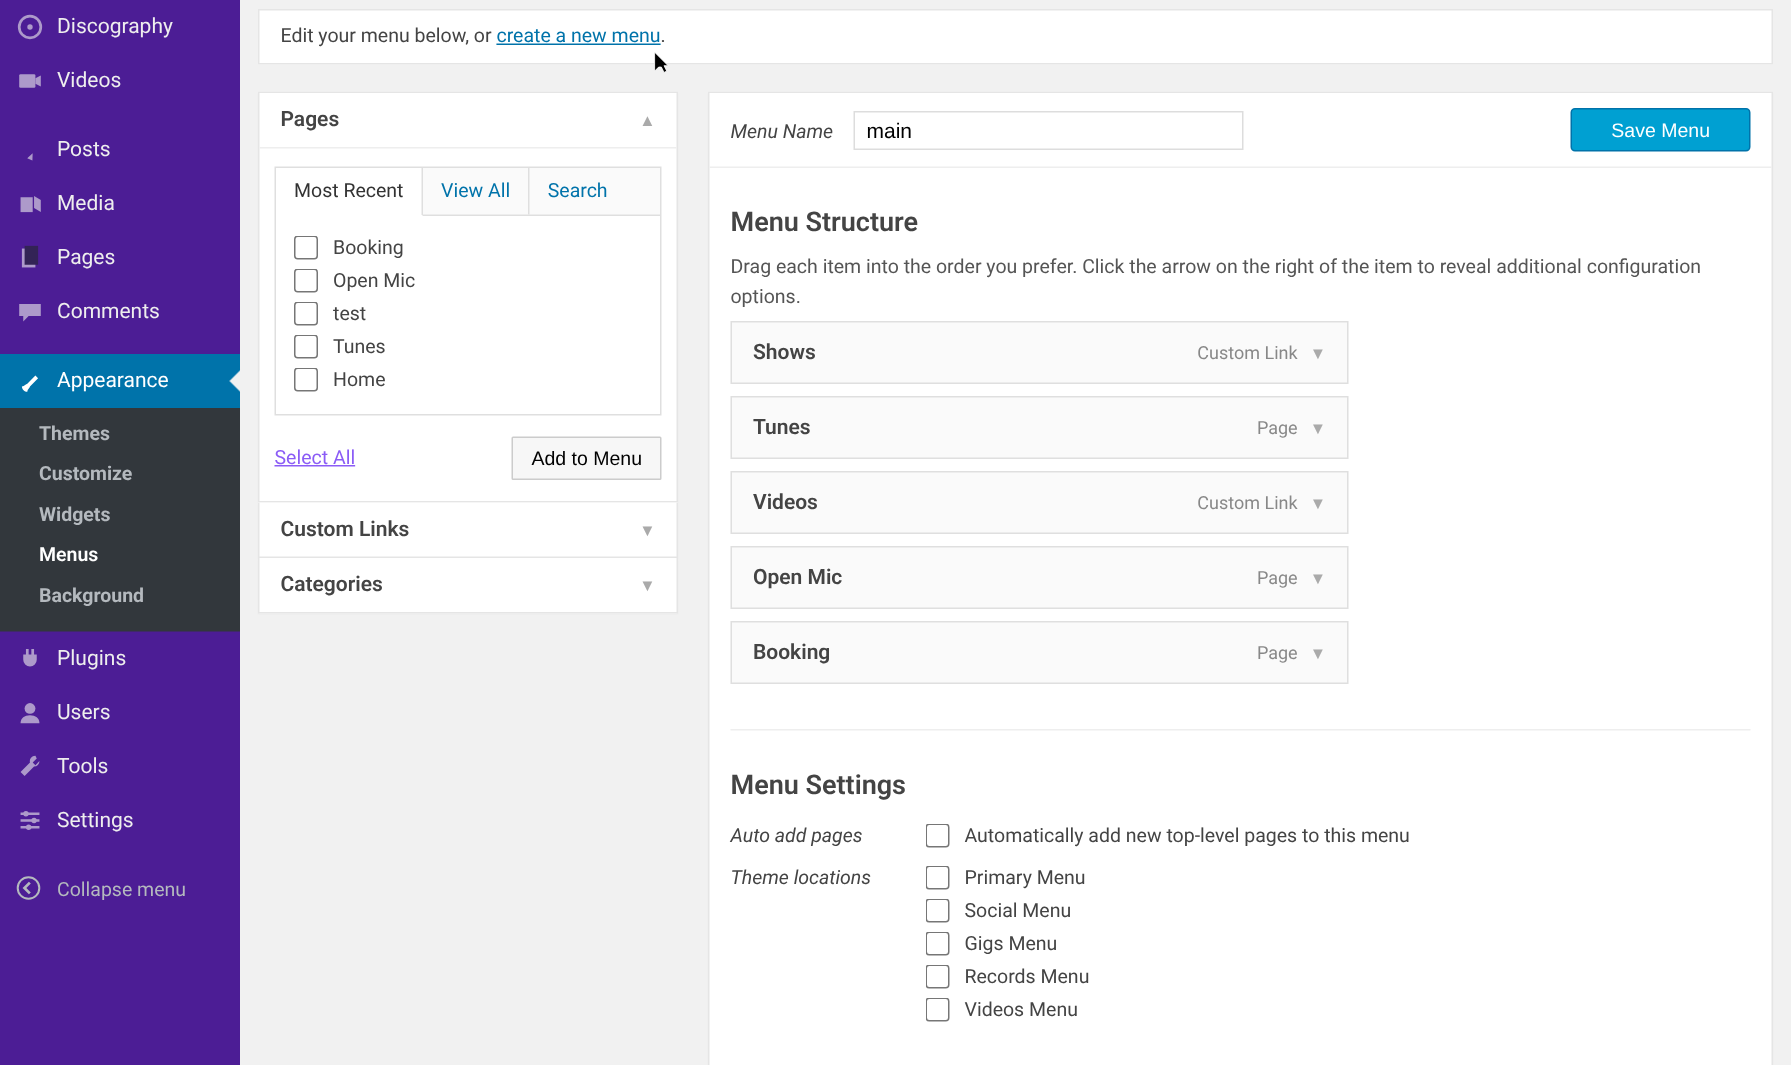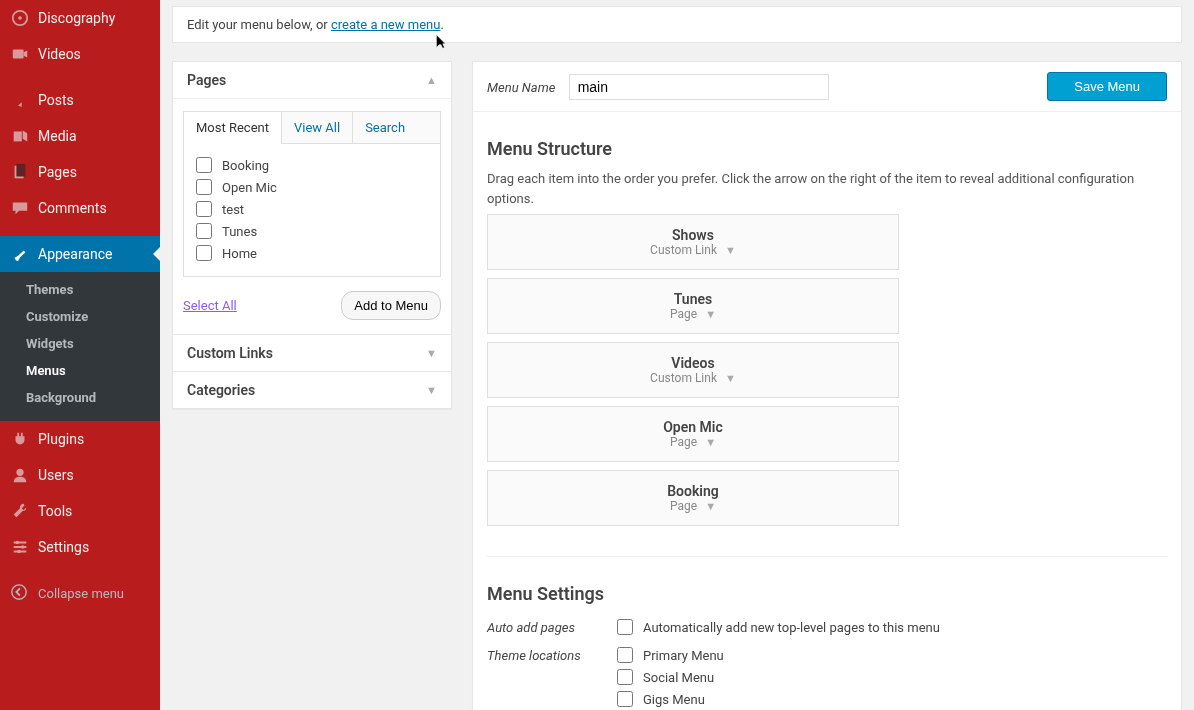--- a/index.html
+++ b/index.html
@@ -10,21 +10,21 @@
     background: #f1f1f1;
     width: 1194px;
     height: 710px;
     overflow: hidden;
   }
   .wrap { display: flex; height: 100%; }
 
   
   .sidebar {
     width: 160px;
-    background: #b91c1c;
+    background: #4c1d95;
     color: #eee;
     display: flex;
     flex-direction: column;
   }
   .menu-item {
     display: flex;
     align-items: center;
     padding: 8px 10px;
     font-size: 14px;
     color: #eee;
@@ -135,21 +135,21 @@
   .checkline input { margin-right: 10px; width: 16px; height: 16px; }
 
   .pb-actions {
     display: flex; justify-content: space-between; align-items: center;
     margin-top: 14px;
   }
   .link { color: #8b5cf6; text-decoration: underline; cursor: pointer; font-size: 13px; }
   .button {
     background: #f7f7f7;
     border: 1px solid #ccc;
-    border-radius: 12px;
+    border-radius: 1px;
     padding: 6px 12px;
     font-size: 13px;
     cursor: pointer;
   }
   .button-primary {
     background: #00a0d2;
     border: 1px solid #0073aa;
     color: #fff;
     border-radius: 3px;
     padding: 6px 26px;
@@ -183,21 +183,20 @@
   .menu-body p.desc { font-size: 13px; color: #555; margin-bottom: 6px; line-height: 1.5; }
 
   .menu-item-bar {
     display: flex; align-items: center; justify-content: space-between;
     border: 1px solid #dfdfdf;
     background: #fafafa;
     padding: 12px 14px;
     margin-bottom: 8px;
     width: 412px;
     cursor: move;
-    flex-direction: column;
   }
   .menu-item-bar .title { font-weight: 600; font-size: 14px; }
   .menu-item-bar .type { color: #888; font-size: 12px; display: flex; align-items: center; gap: 8px; }
   .menu-item-bar .tri { color: #aaa; font-size: 11px; }
 
   .settings { margin-top: 30px; padding-top: 18px; border-top: 1px solid #eee; }
   .settings h3 { font-size: 18px; font-weight: 600; margin-bottom: 14px; }
   .setting-row { display: flex; align-items: flex-start; margin-bottom: 10px; }
   .setting-row .label { width: 130px; font-style: italic; font-size: 13px; padding-top: 2px; }
   .setting-row .checks { display: flex; flex-direction: column; gap: 4px; }

